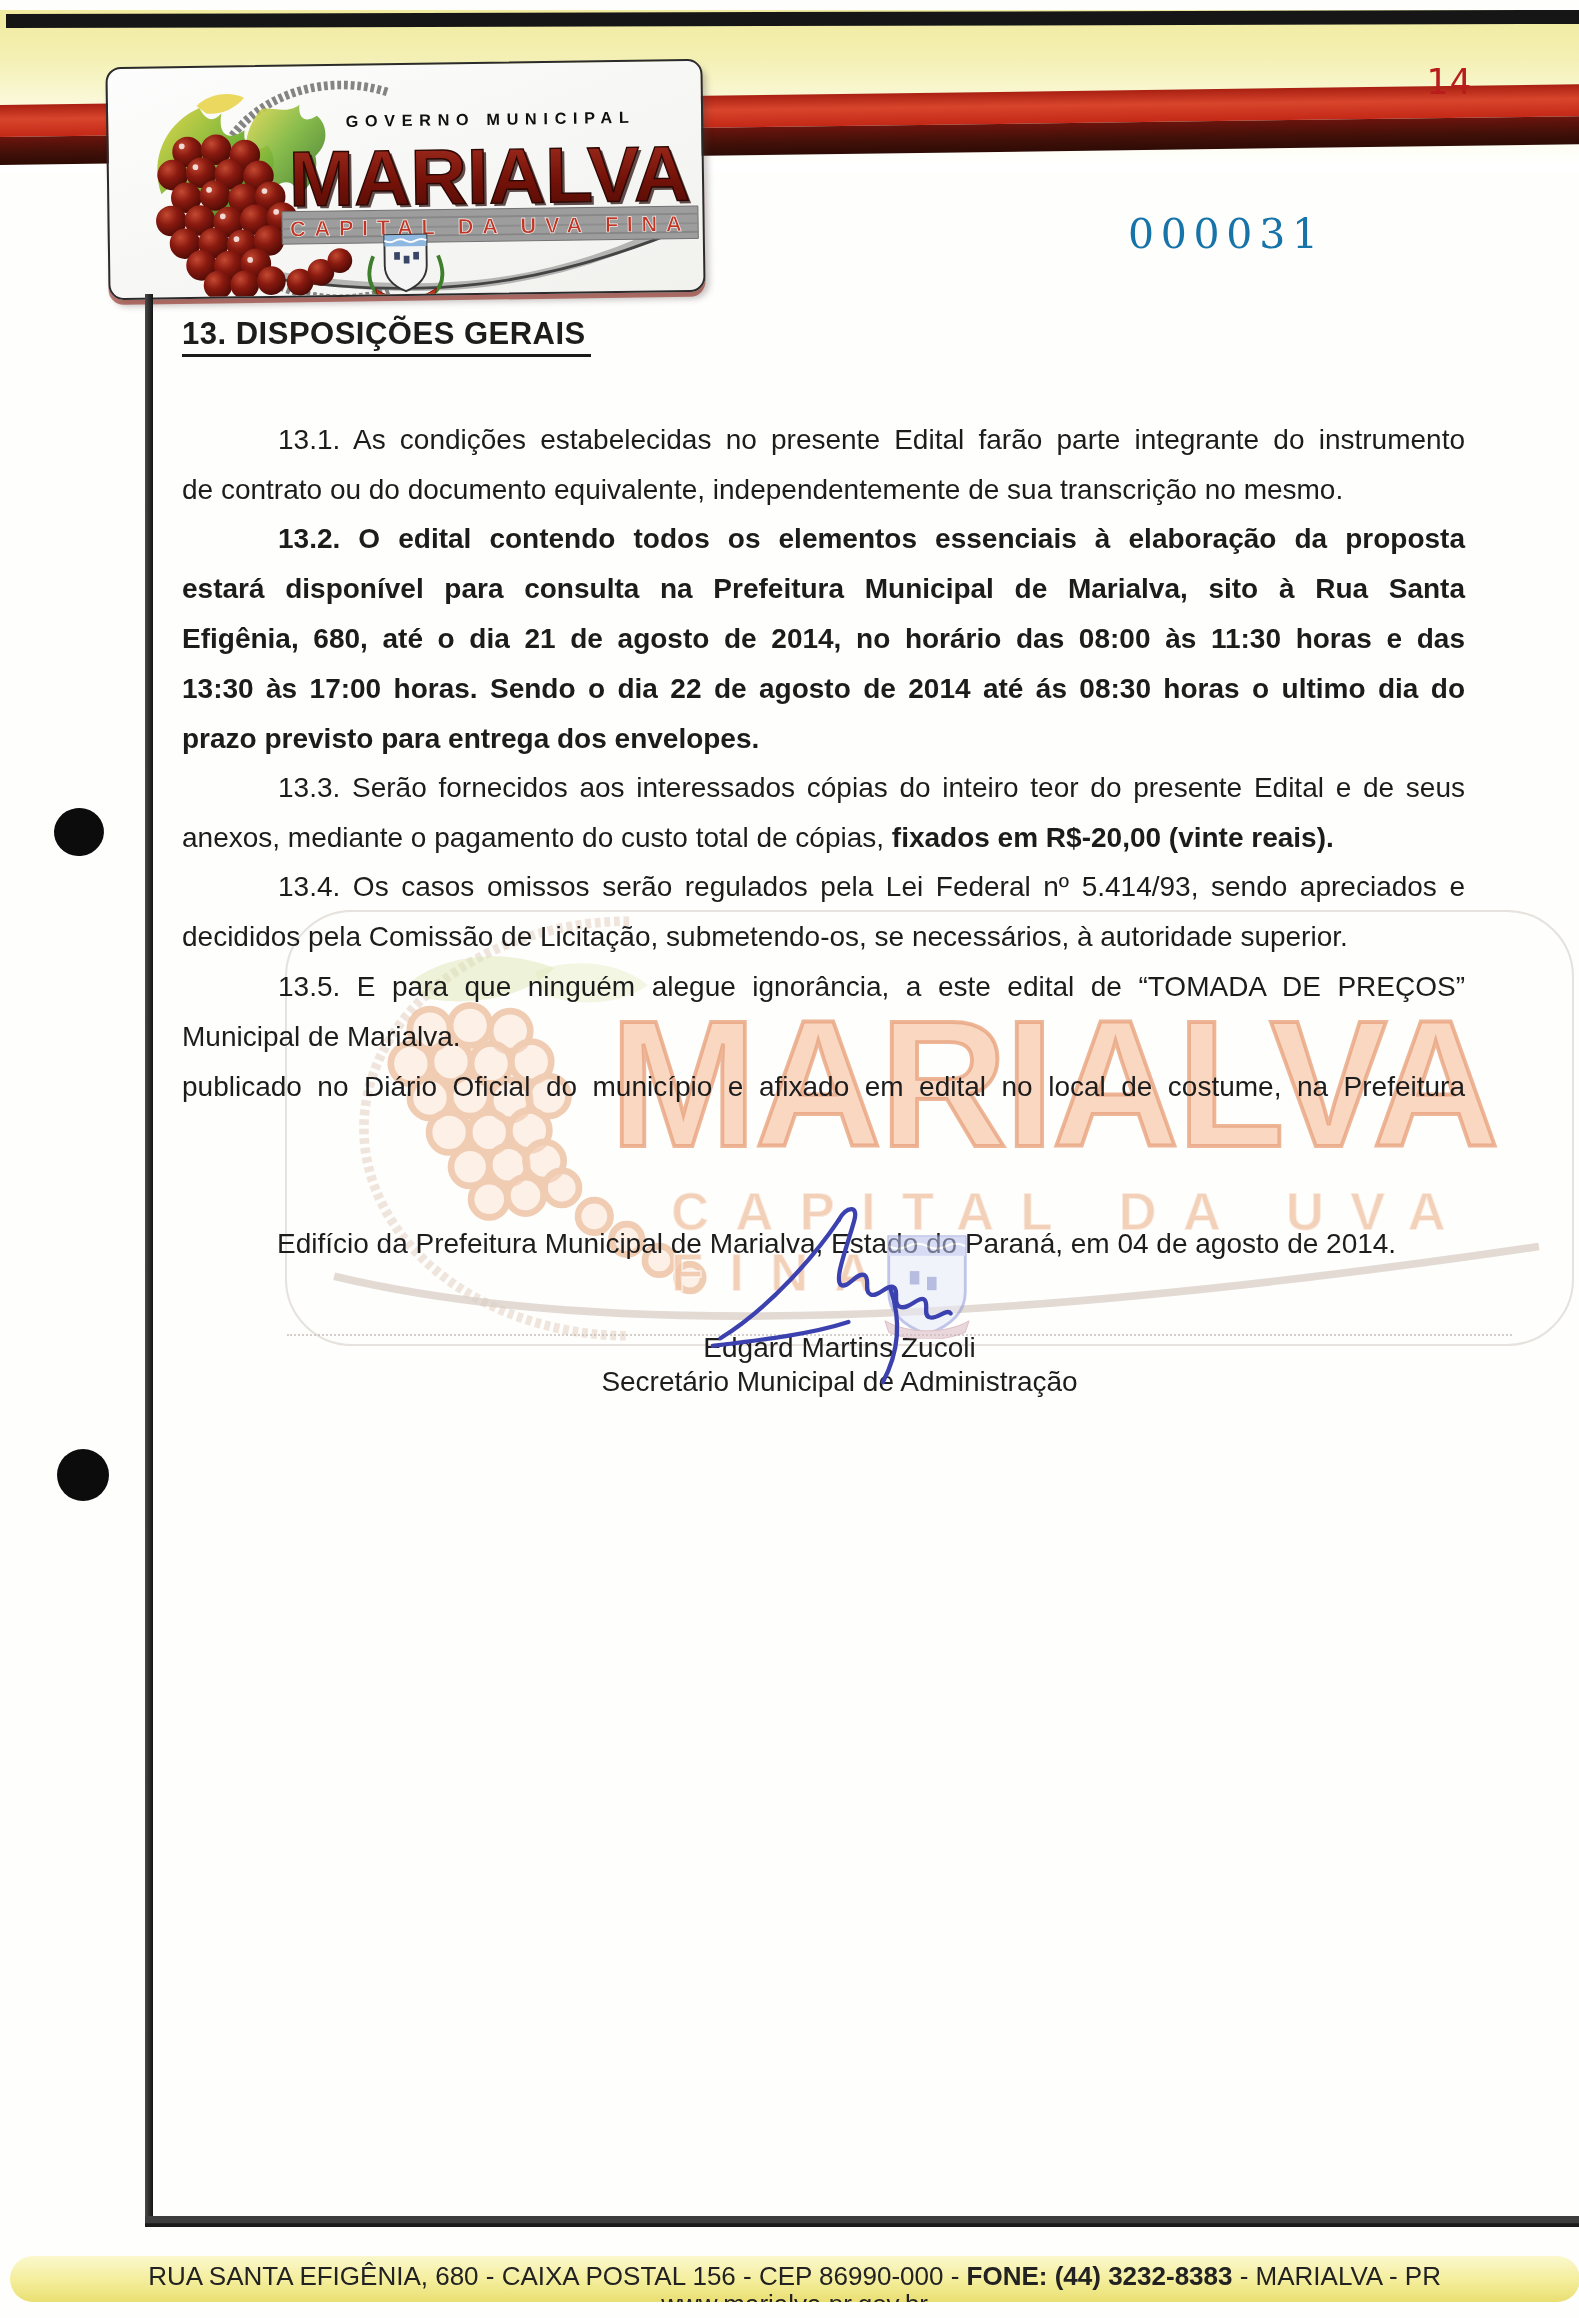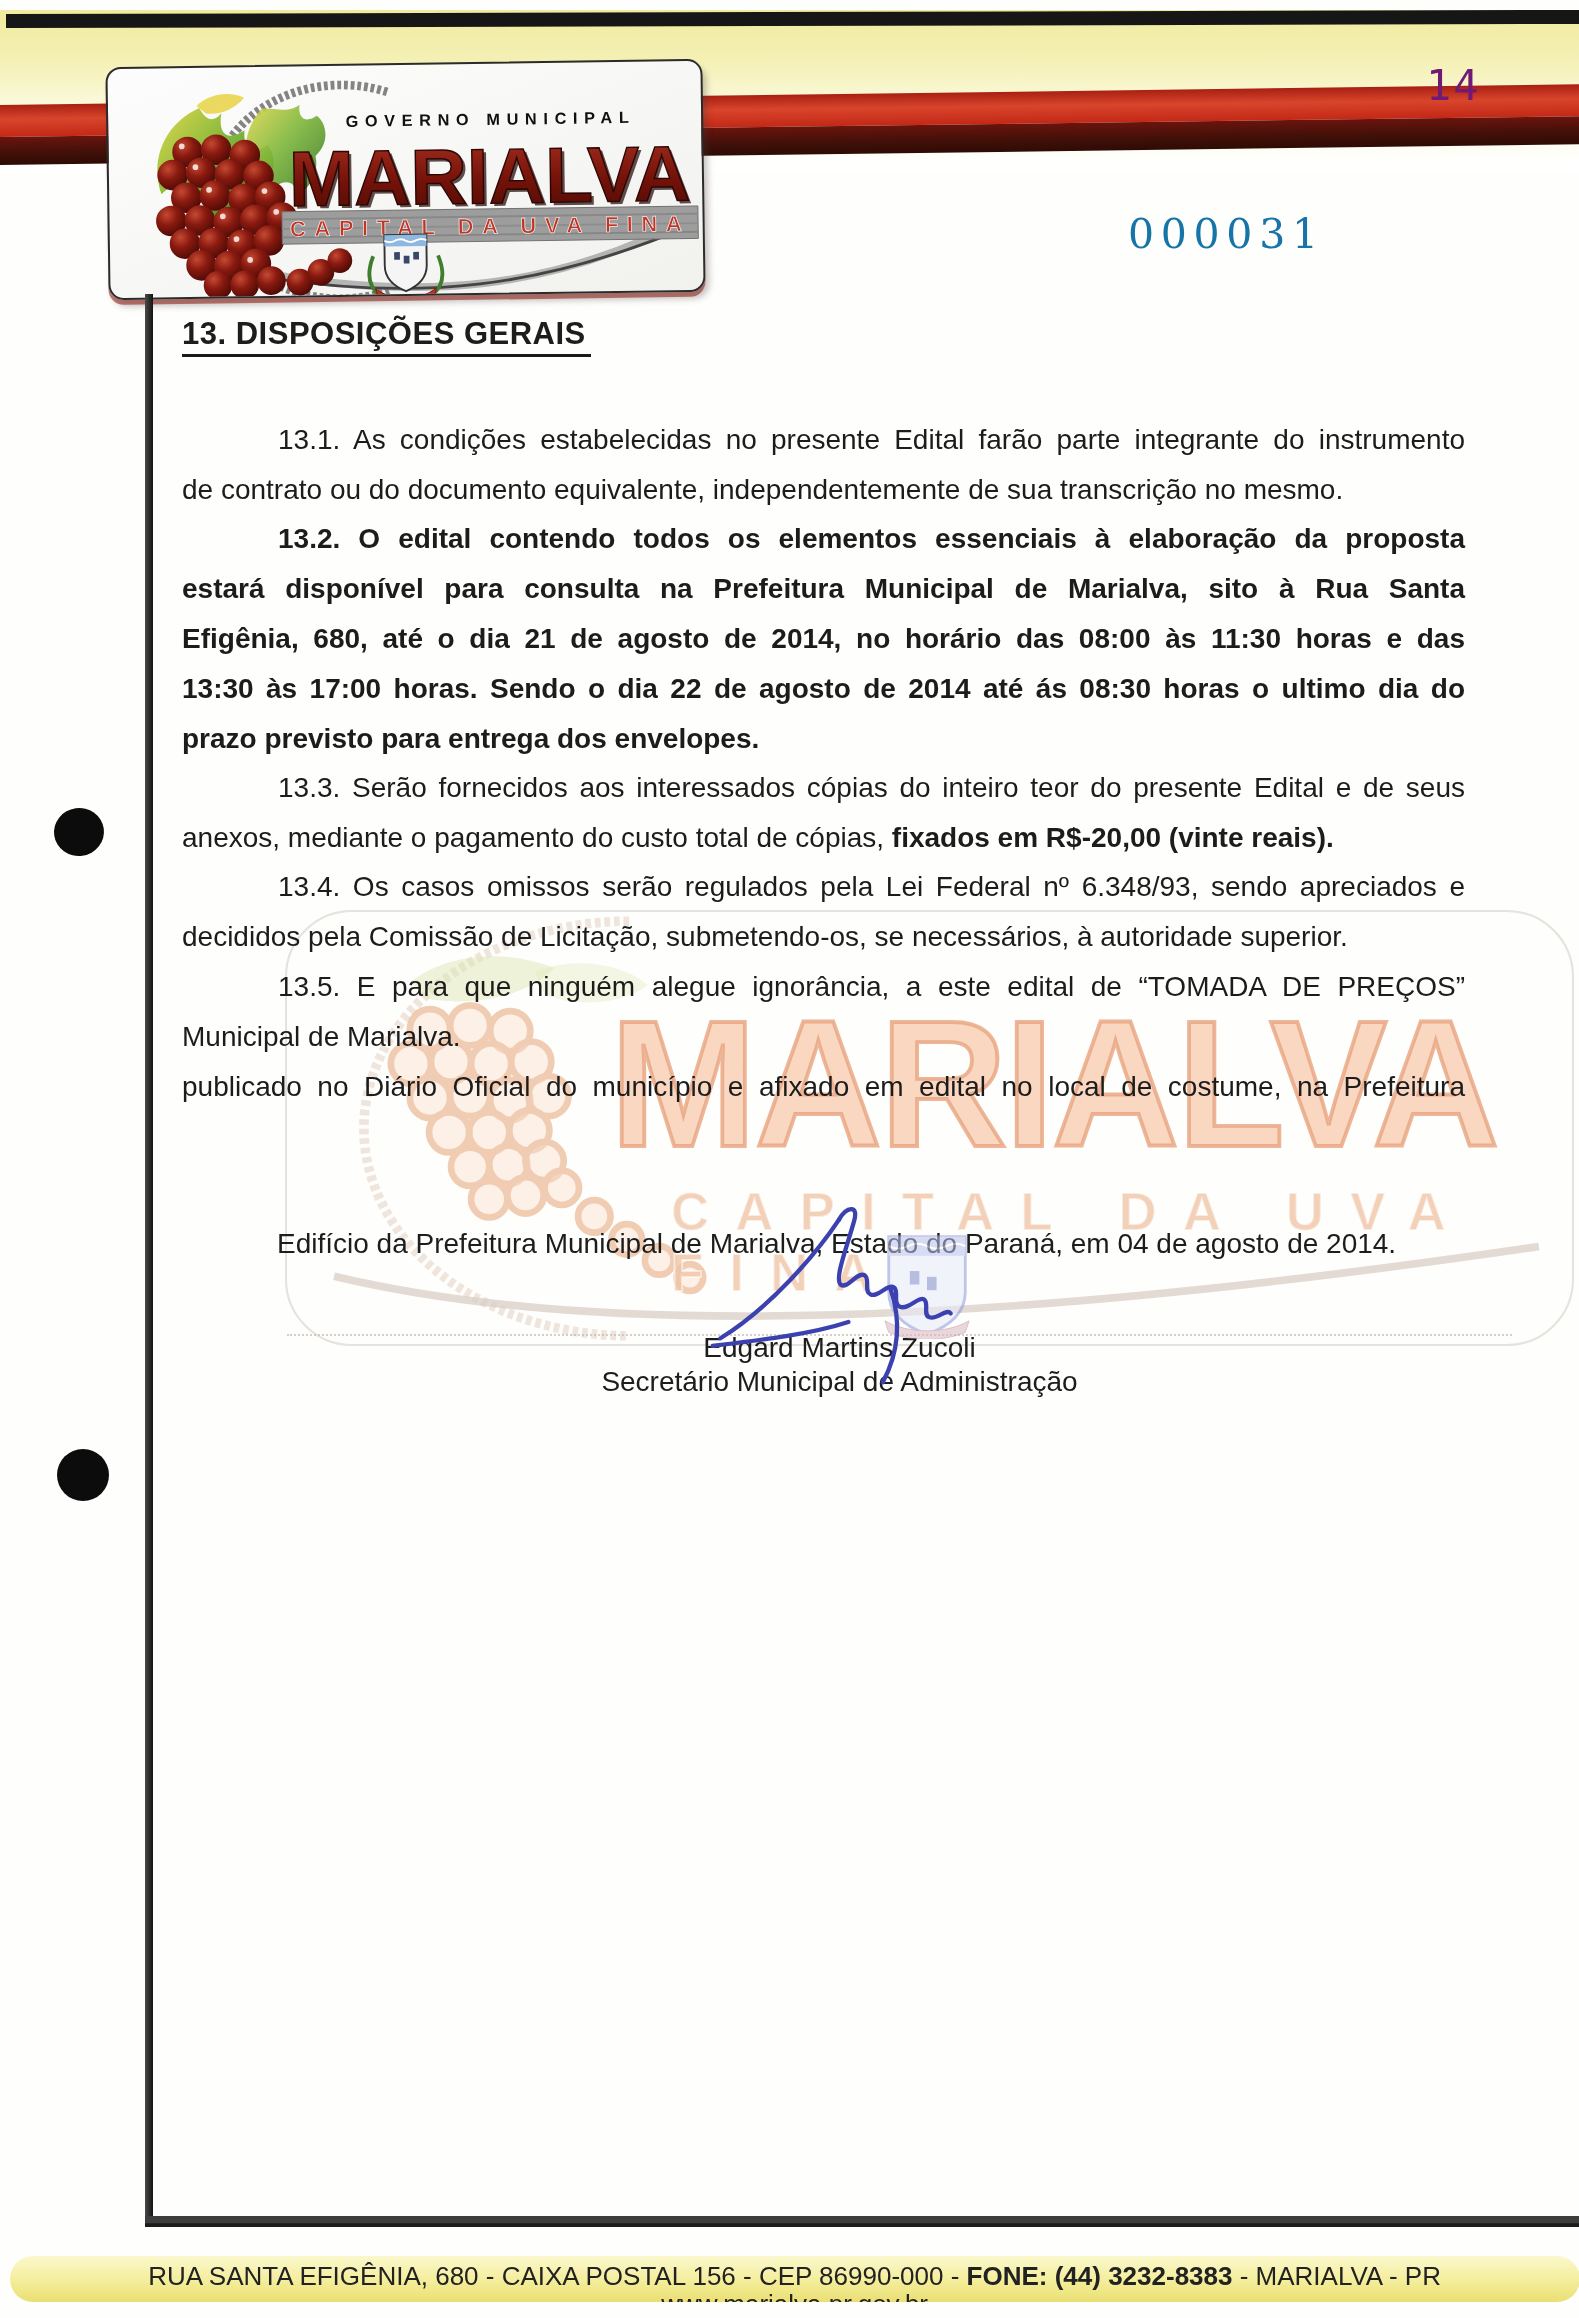--- a/index.html
+++ b/index.html
@@ -10,21 +10,21 @@
   }
   
   .yellow-band{position:absolute;left:0;top:9.6px;width:1579px;height:163px;z-index:1;
     background:linear-gradient(180deg,#f0eb9e 0%,#f4f0b4 30%,#fbfade 60%,#ffffff 95%);}
   .top-bar{position:absolute;left:5.7px;top:11.5px;width:1573px;height:14.3px;background:#161616;z-index:3;transform:rotate(-0.15deg);}
   .red-stripe{position:absolute;left:-13.4px;top:84px;width:1615px;height:59px;z-index:2;
     transform:rotate(-0.75deg);transform-origin:right center;}
   .red-stripe .red{height:32px;background:linear-gradient(180deg,#a92012 0%,#d8452c 45%,#c32816 100%);}
   .red-stripe .maroon{height:28px;background:linear-gradient(180deg,#6b140d 0%,#401008 60%,#2e0b05 100%);}
   .page-number{position:absolute;left:1426px;top:61px;z-index:4;font-family:"DejaVu Sans Mono",monospace;
-    font-size:42px;color:#701a75;letter-spacing:1.9px;}
+    font-size:36px;color:#b91c1c;letter-spacing:1.9px;}
   .stamp-number{position:absolute;left:1128px;top:210px;z-index:4;font-family:"DejaVu Serif",serif;
     font-size:41px;color:#0369a1;letter-spacing:6.7px;opacity:.92;}
   
   .plaque{position:absolute;left:107px;top:63px;width:593px;height:229px;z-index:5;
     background:linear-gradient(160deg,#fdfdfd,#f1f1ee);border:2.9px solid #2b2b2b;border-radius:15.3px;
     transform:rotate(-0.8deg);
     box-shadow:0 4.8px 0 rgba(140,25,15,.55), 3.8px 6.7px 6.7px rgba(70,60,60,.3);}
   .plaque svg{position:absolute;left:0;top:0;}
   
   .wm{position:absolute;z-index:6;}
@@ -238,21 +238,21 @@
     <div class="ln">13:30 às 17:00 horas. Sendo o dia 22 de agosto de 2014 até ás 08:30 horas o ultimo dia do</div>
     <div class="ln last">prazo previsto para entrega dos envelopes.</div>
   </div>
 
   <div class="para" style="top:763px;">
     <div class="ln first">13.3. Serão fornecidos aos interessados cópias do inteiro teor do presente Edital e de seus</div>
     <div class="ln last"><span>anexos, mediante o pagamento do custo total de cópias, </span><span class="b">fixados em R$-20,00 (vinte reais).</span></div>
   </div>
 
   <div class="para" style="top:862px;">
-    <div class="ln first">13.4. Os casos omissos serão regulados pela Lei Federal nº 6.348/93, sendo apreciados e</div>
+    <div class="ln first">13.4. Os casos omissos serão regulados pela Lei Federal nº 5.414/93, sendo apreciados e</div>
     <div class="ln last">decididos pela Comissão de Licitação, submetendo-os, se necessários, à autoridade superior.</div>
   </div>
 
   <div class="para" style="top:962px;">
     <div class="ln first">13.5. E para que ninguém alegue ignorância, a este edital de “TOMADA DE PREÇOS”</div>
     <div class="ln last">Municipal de Marialva.</div>
     <div class="ln">publicado no Diário Oficial do município e afixado em edital no local de costume, na Prefeitura</div>
   </div>
 
   <div class="closing">Edifício da Prefeitura Municipal de Marialva, Estado do Paraná, em 04 de agosto de 2014.</div>

